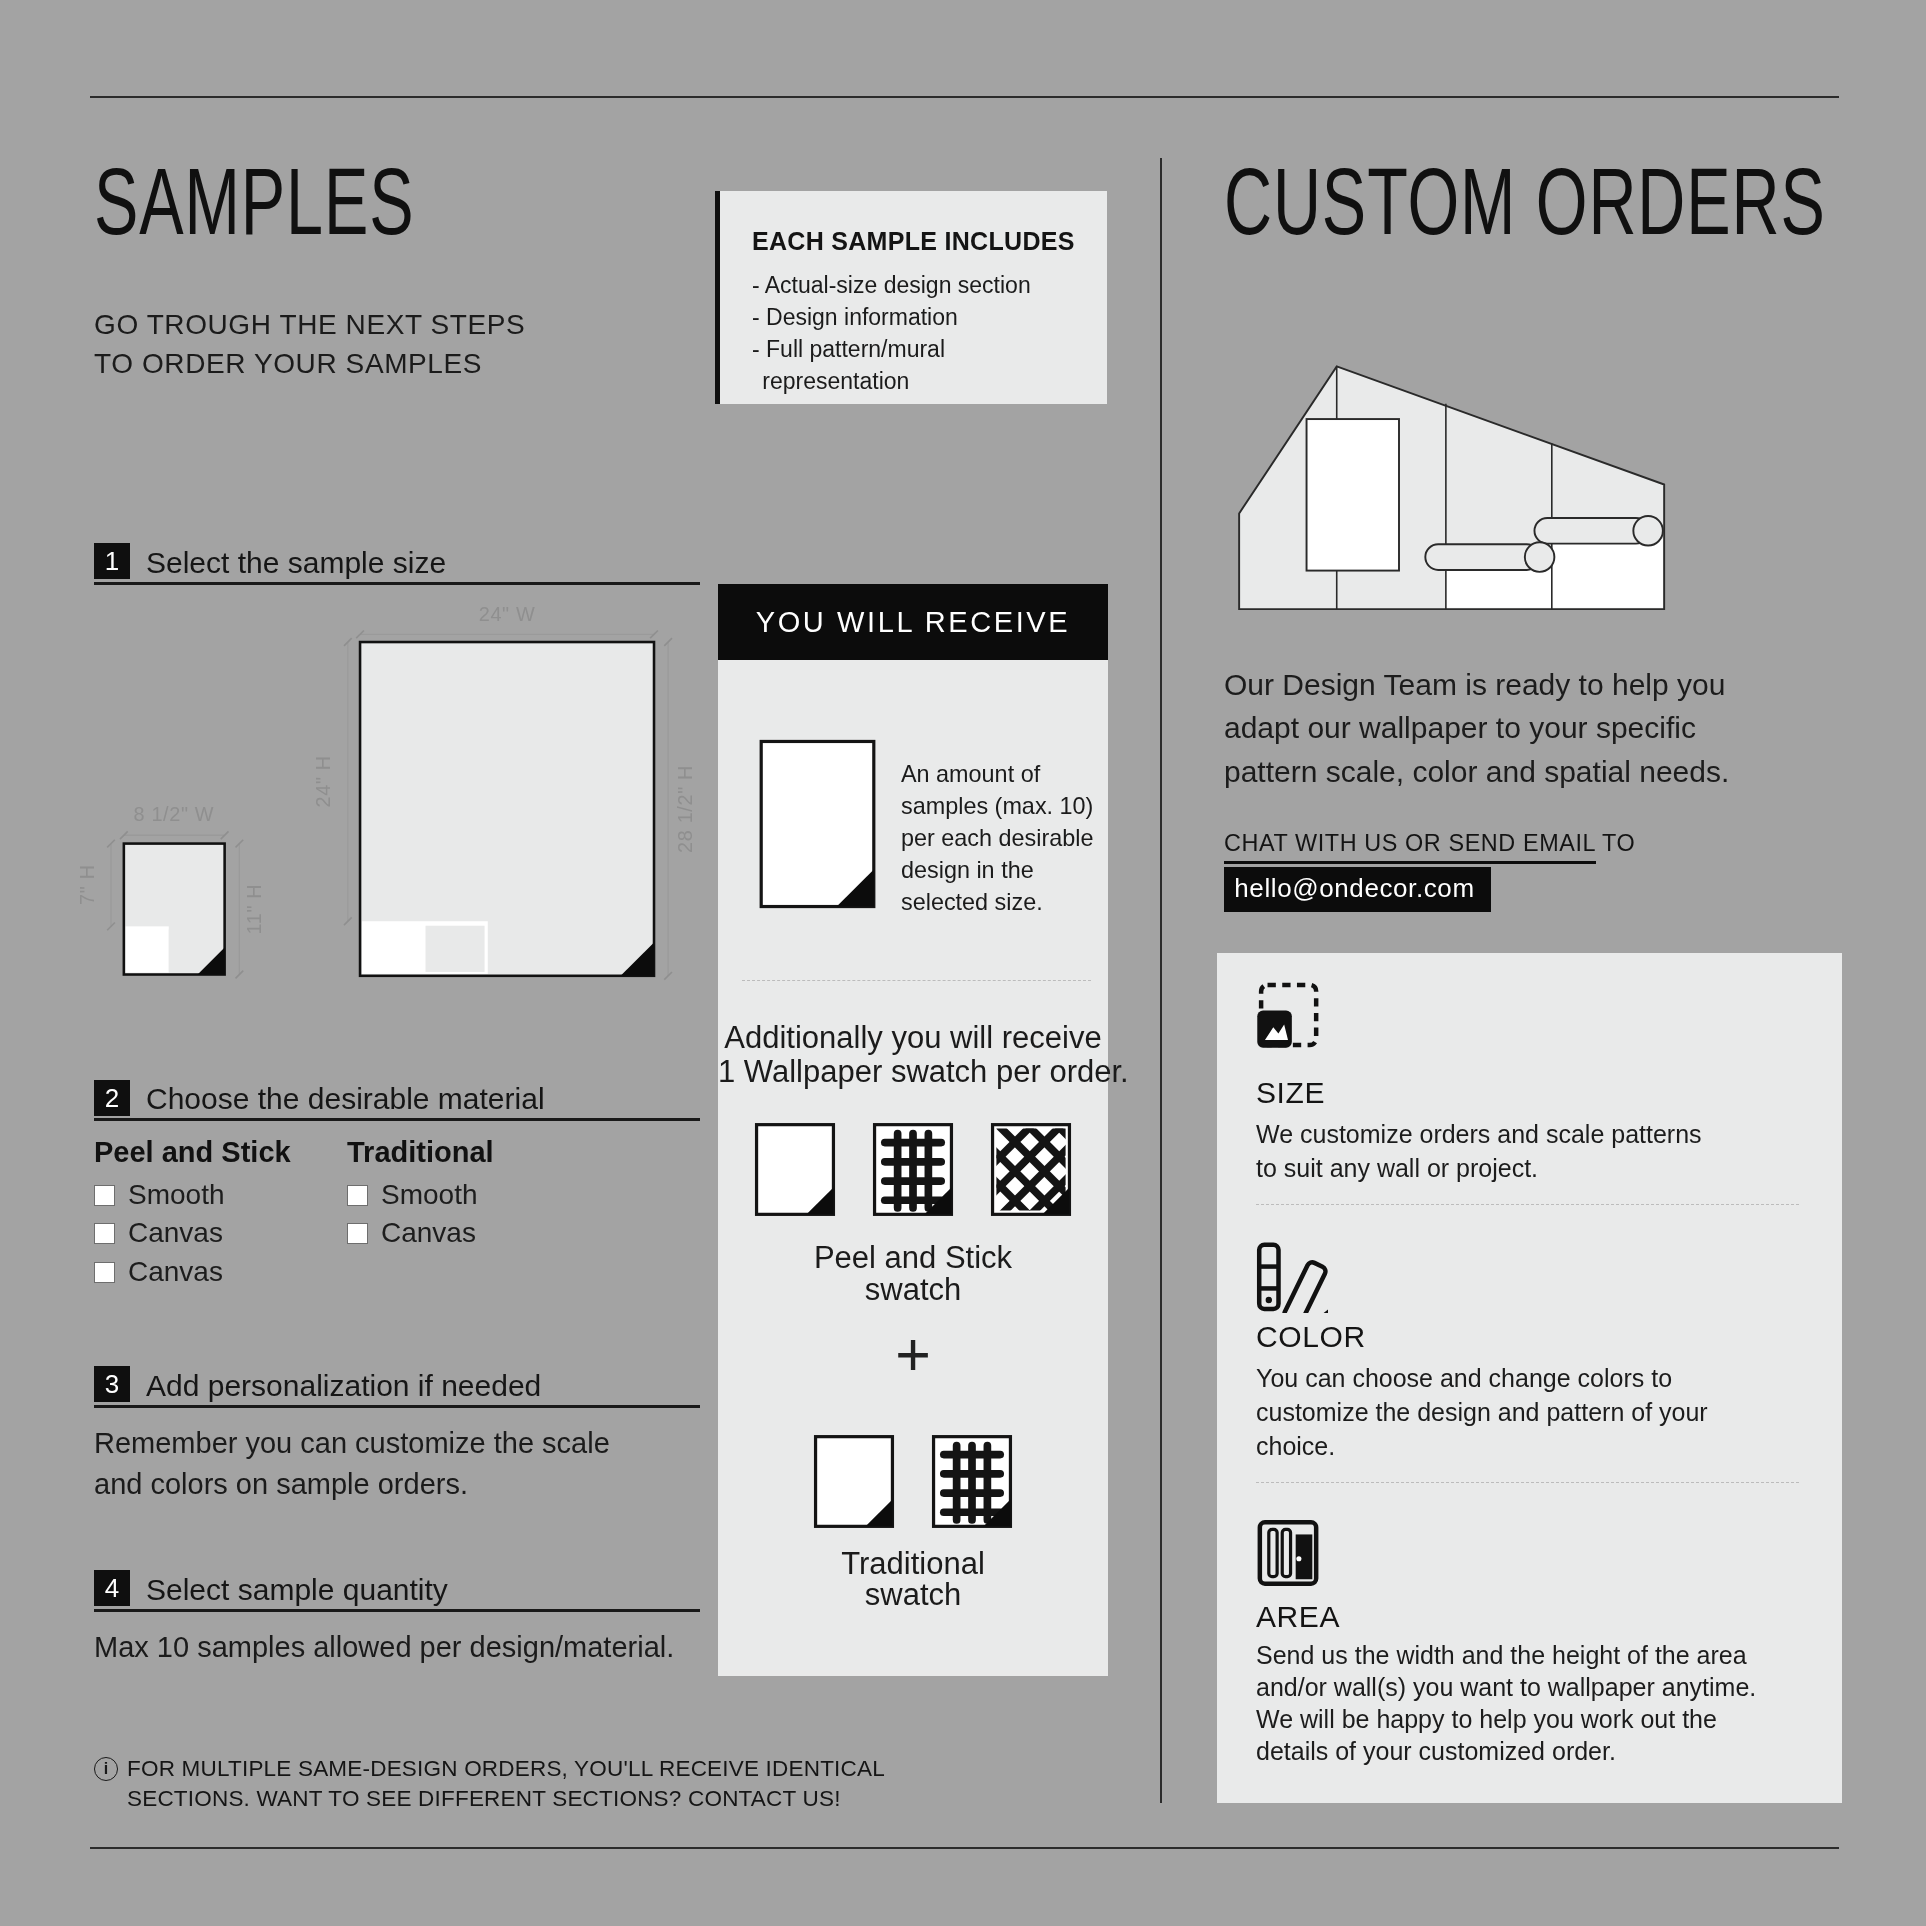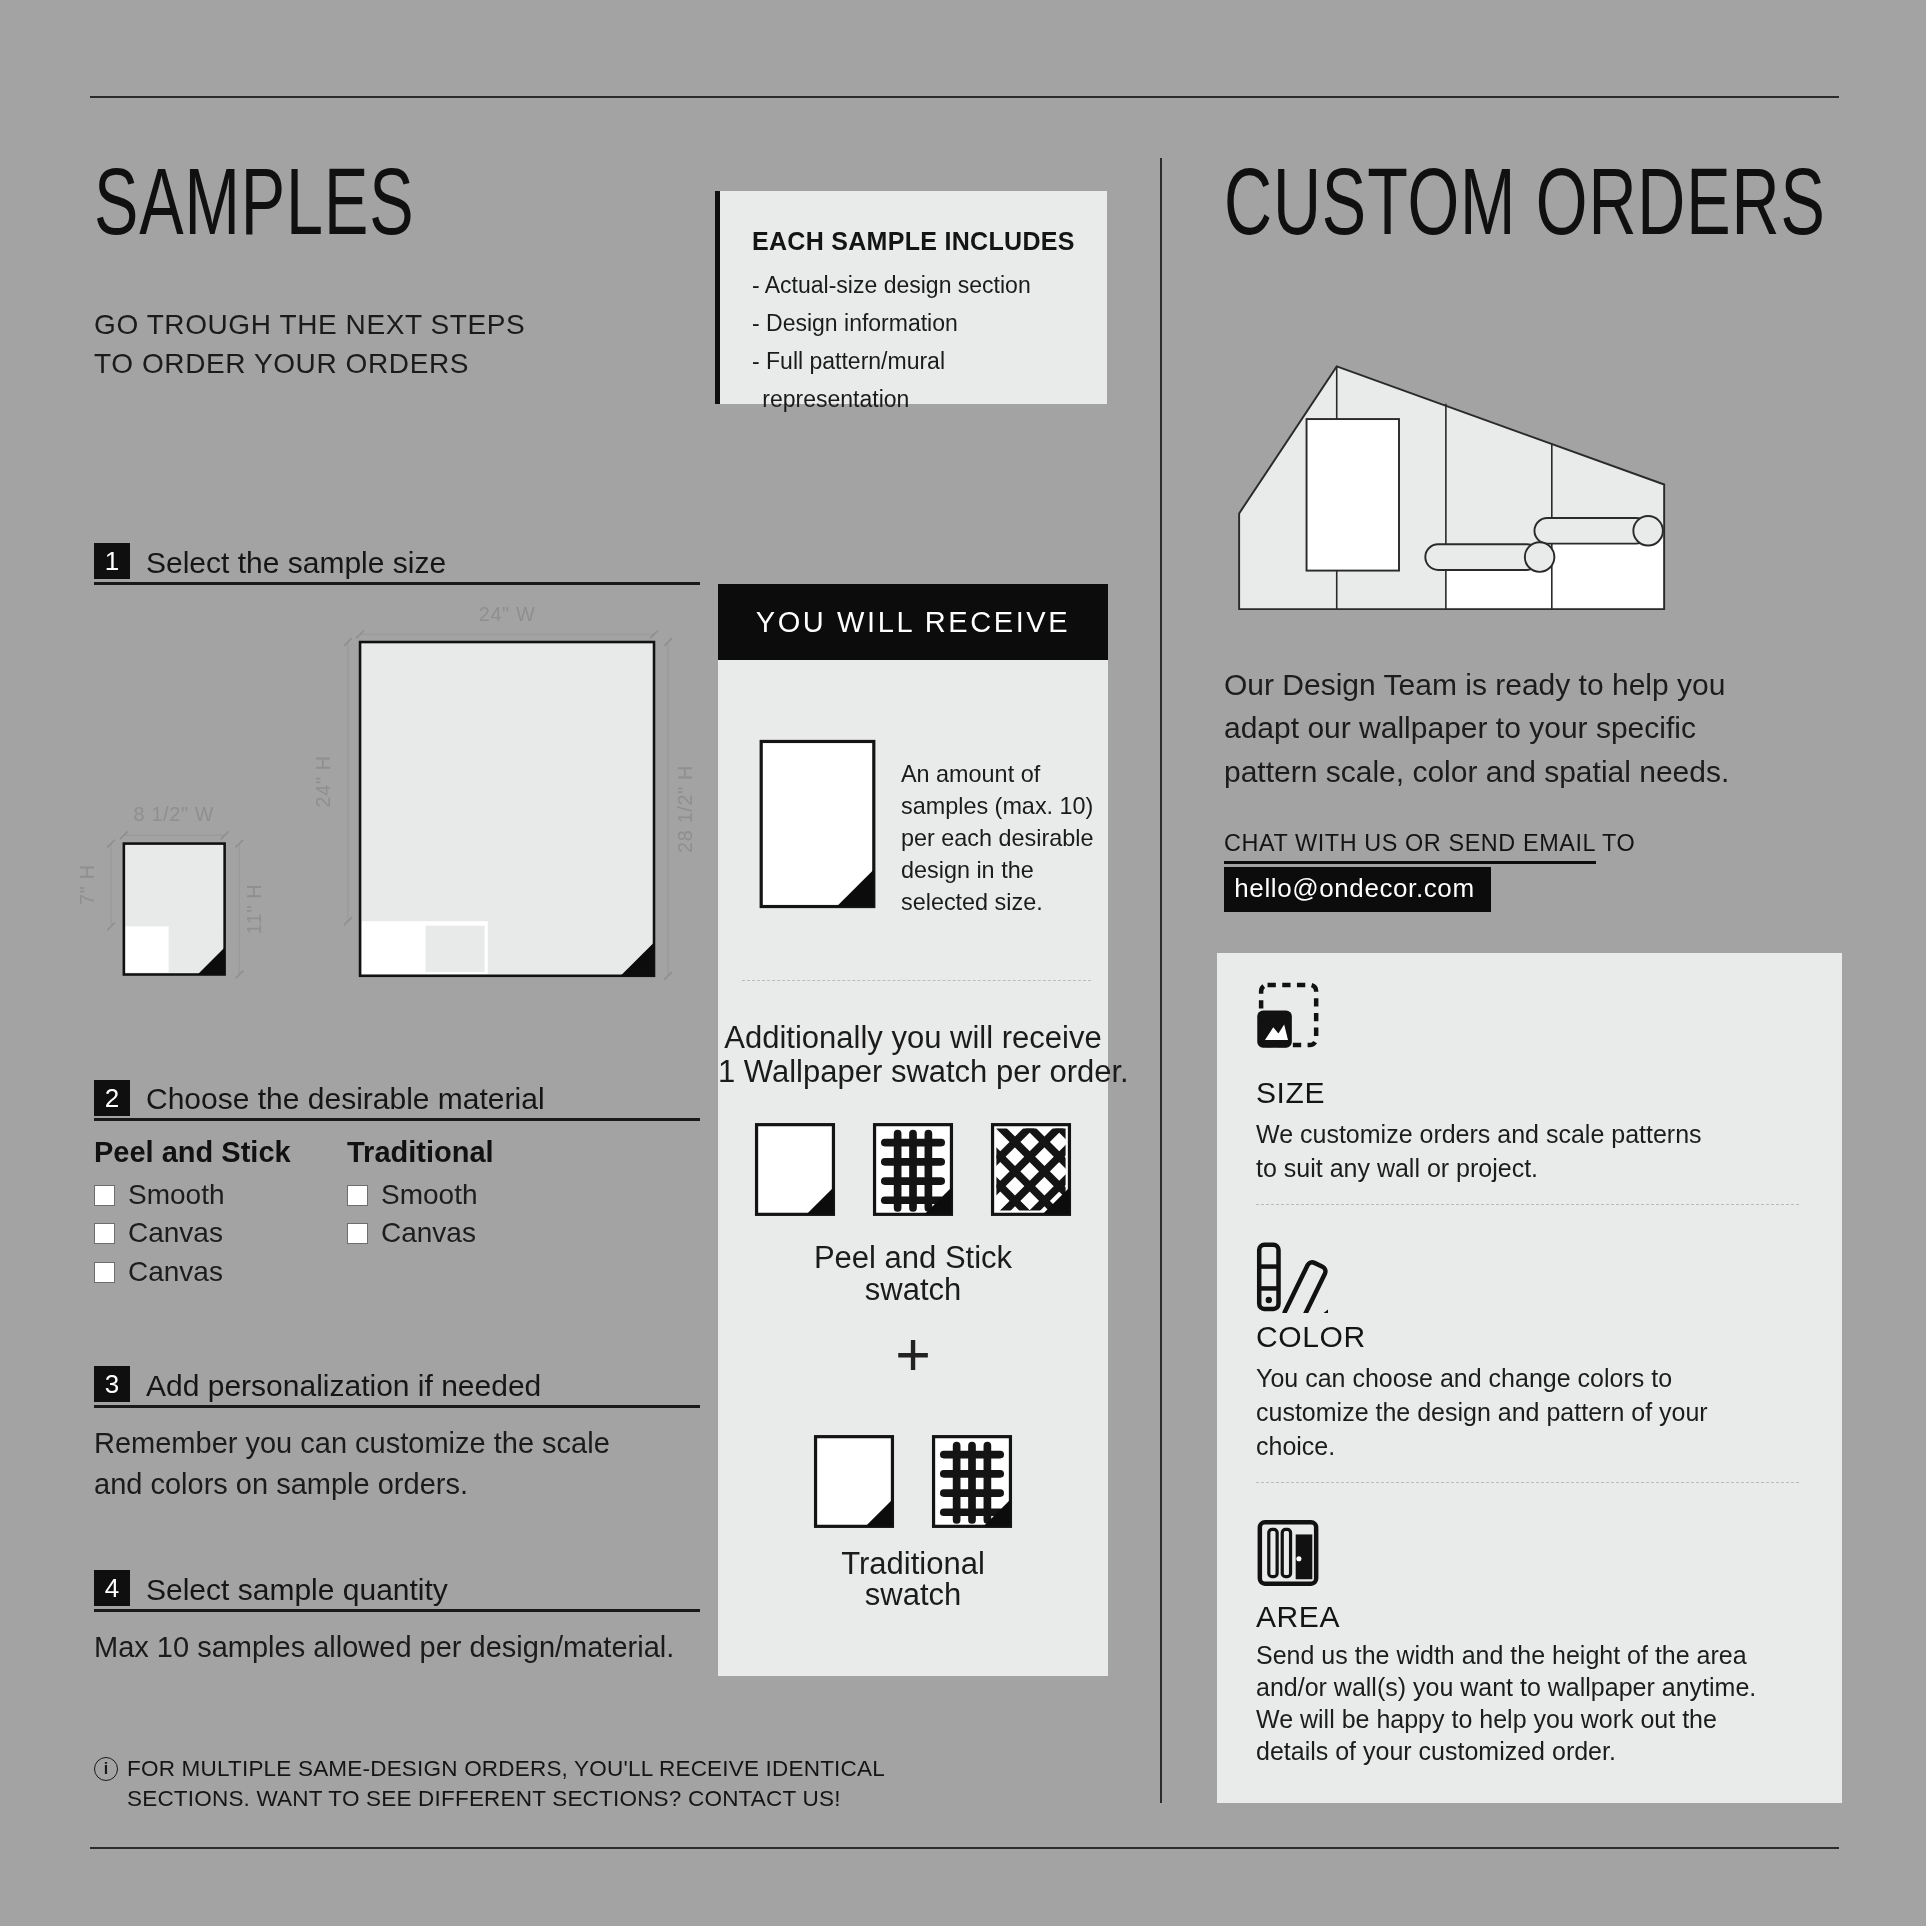--- a/index.html
+++ b/index.html
@@ -10,21 +10,21 @@
   .big-title{position:absolute;font-size:95px;font-weight:400;letter-spacing:1.3px;color:#101010;
              white-space:nowrap;transform:scaleX(.70);transform-origin:left top;line-height:1}
   .subtitle-line{position:absolute;font-size:28px;letter-spacing:0.6px;color:#1b1b1b;white-space:nowrap}
   .step-square{position:absolute;width:36px;height:36px;background:#0f0f0f;color:#fff;
                display:flex;align-items:center;justify-content:center;font-size:26px}
   .step-title{position:absolute;font-size:30px;color:#161616;white-space:nowrap}
   .step-rule{position:absolute;left:94px;width:606px;height:2.6px;background:#191919}
   .includes-box{position:absolute;left:715px;top:191px;width:392px;height:213px;background:#e9eaea;
                 border-left:5.8px solid #0f0f0f;box-sizing:border-box;padding:36px 0 0 32px}
   .includes-title{font-size:25px;font-weight:700;letter-spacing:0.3px;color:#141414}
-  .includes-item{font-size:23px;line-height:31px;color:#1b1b1b;margin-top:7px}
+  .includes-item{font-size:23px;line-height:31px;color:#1b1b1b;margin-top:1px}
   .includes-item.first{margin-top:14px}
   .includes-item.indent{padding-left:10.3px}
   .mat-title{position:absolute;font-size:29px;font-weight:700;color:#111;white-space:nowrap}
   .checkrow{position:absolute;display:flex;align-items:center;gap:13px;font-size:28px;white-space:nowrap}
   .checkbox{width:19px;height:19px;border:1.9px solid #6e6e6e;background:#fff;flex:0 0 auto}
   .body-line{position:absolute;font-size:29px;color:#1b1b1b;white-space:nowrap}
   .foot-line{position:absolute;font-size:22.5px;letter-spacing:0.2px;color:#151515;white-space:nowrap}
   .info-circle{position:absolute;left:94px;top:1757px;width:22px;height:22px;border:1.9px solid #1a1a1a;
                border-radius:50%;display:flex;align-items:center;justify-content:center;
                font-size:16px;font-weight:700;color:#1a1a1a}
@@ -53,21 +53,21 @@
 <body>
 
 <div id="page">
 
   <div class="rule" style="left:90px;top:96px;width:1749px;height:1.9px"></div>
   <div class="rule" style="left:90px;top:1847px;width:1749px;height:1.9px"></div>
   <div class="rule" style="left:1160px;top:158px;width:1.9px;height:1645px"></div>
 
   <div class="big-title" style="left:94px;top:154px">SAMPLES</div>
   <div class="subtitle-line" style="left:94px;top:309px">GO TROUGH THE NEXT STEPS</div>
-  <div class="subtitle-line" style="left:94px;top:348px">TO ORDER YOUR ORDERS</div>
+  <div class="subtitle-line" style="left:94px;top:348px">TO ORDER YOUR SAMPLES</div>
 
   <div class="includes-box">
     <div class="includes-title">EACH SAMPLE INCLUDES</div>
     <div class="includes-item first">- Actual-size design section</div>
     <div class="includes-item">- Design information</div>
     <div class="includes-item">- Full pattern/mural</div>
     <div class="includes-item indent">representation</div>
   </div>
 
   <div class="step-square" style="left:94px;top:543px">1</div>

